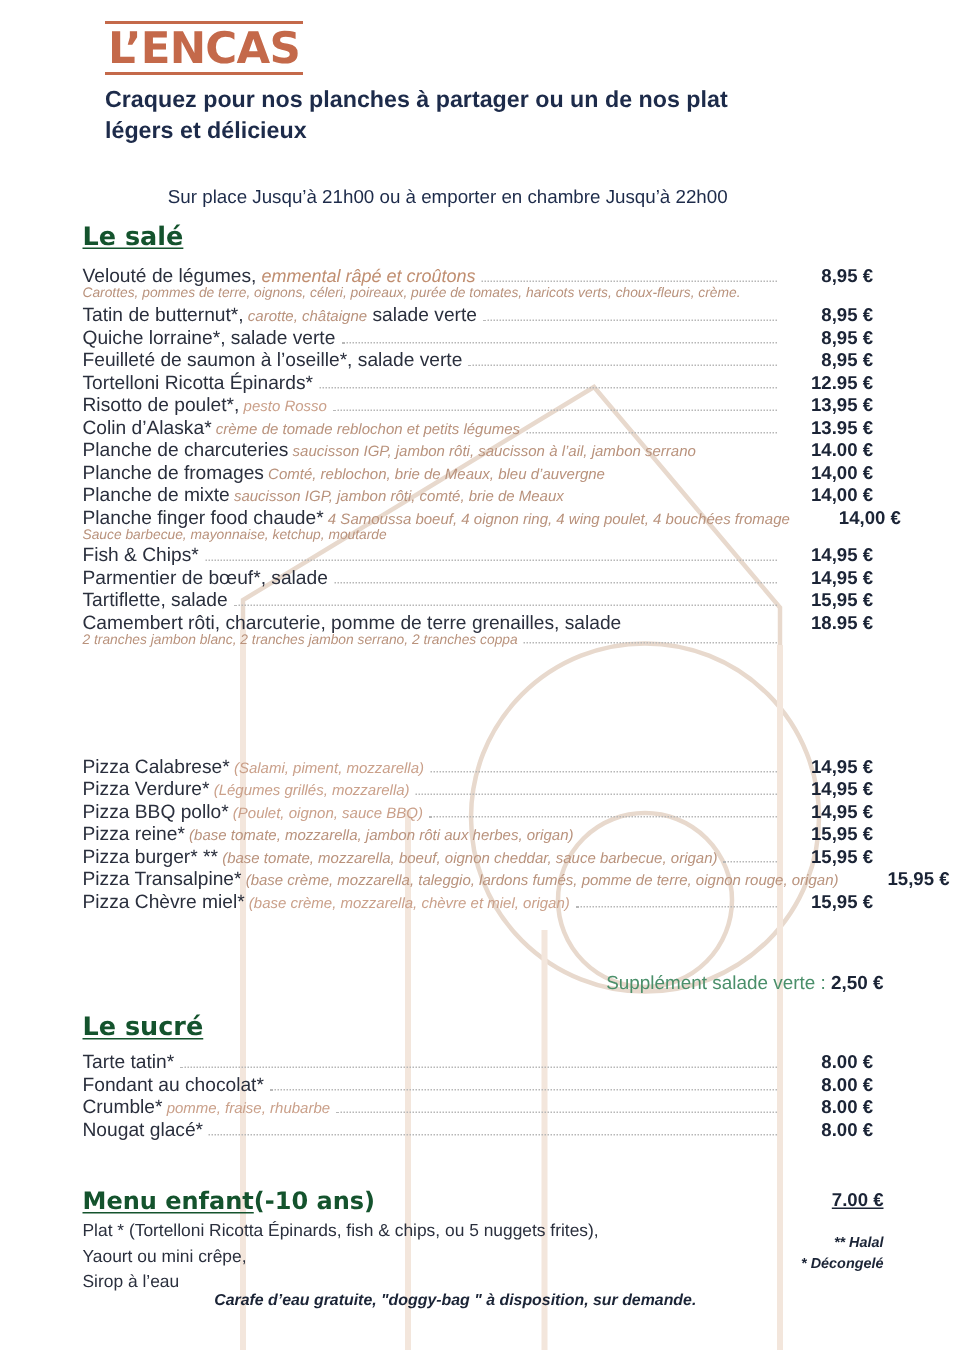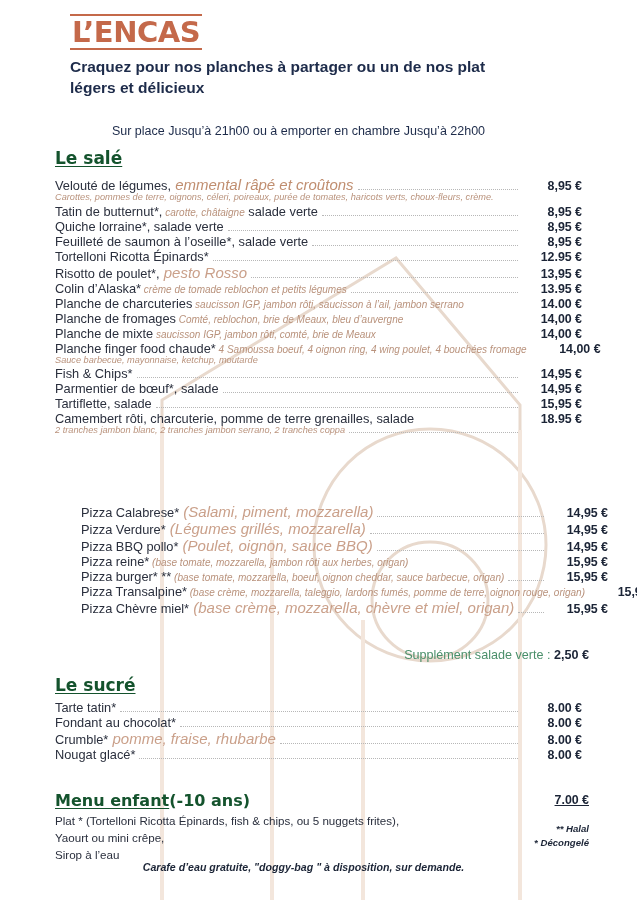--- a/index.html
+++ b/index.html
@@ -105,26 +105,26 @@
     color: #2a2f3d;
     white-space: nowrap;
     flex: 0 0 auto;
   }
   .row .name .desc {
     font-size: 10px;
     font-style: italic;
     color: #b9927c;
   }
   .row .name .desc-dark {
-    font-size: 15px;
+    font-size: 10px;
     font-style: italic;
     color: #caa08a;
   }
   .row .name .desc-mid {
-    font-size: 15px;
+    font-size: 12px;
     font-style: italic;
     color: #c08e70;
   }
   .row .leader {
     flex: 1 1 auto;
     border-bottom: 1px dotted #b7b7b7;
     margin: 0 4px 3px 4px;
     min-width: 6px;
     height: 6px;
   }
@@ -309,21 +309,21 @@
           <div class="leader" style="border-bottom: none;"></div>
           <div class="price">18.95 €</div>
         </div>
         <div class="subline">
           <span>2 tranches jambon blanc, 2 tranches jambon serrano, 2 tranches coppa</span>
           <span class="leader"></span>
           <span style="width: 60px; flex: 0 0 auto;"></span>
         </div>
       </div>
 
-    <div class="menu-list" id="pizza-list" style="top:503px;margin-left:26px;">
+    <div class="menu-list" id="pizza-list" style="top:503px;">
         <div class="row">
           <div class="name">Pizza Calabrese*<span class="desc-dark"> (Salami, piment, mozzarella)</span></div>
           <div class="leader"></div>
           <div class="price">14,95 €</div>
         </div>
         <div class="row">
           <div class="name">Pizza Verdure*<span class="desc-dark"> (Légumes grillés, mozzarella)</span></div>
           <div class="leader"></div>
           <div class="price">14,95 €</div>
         </div>

